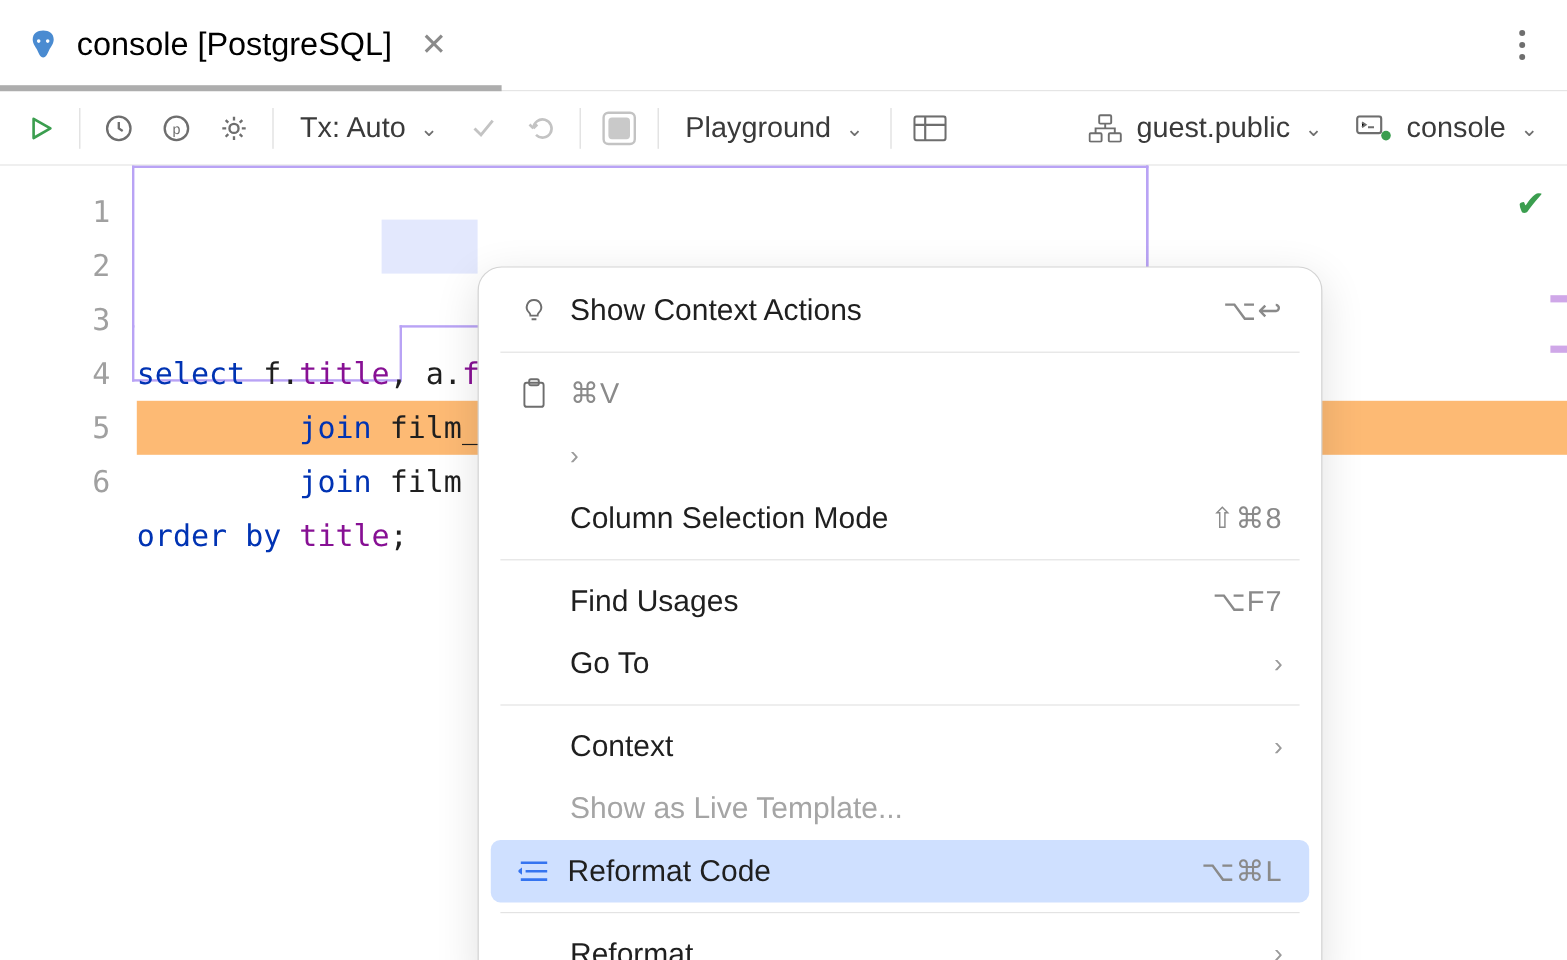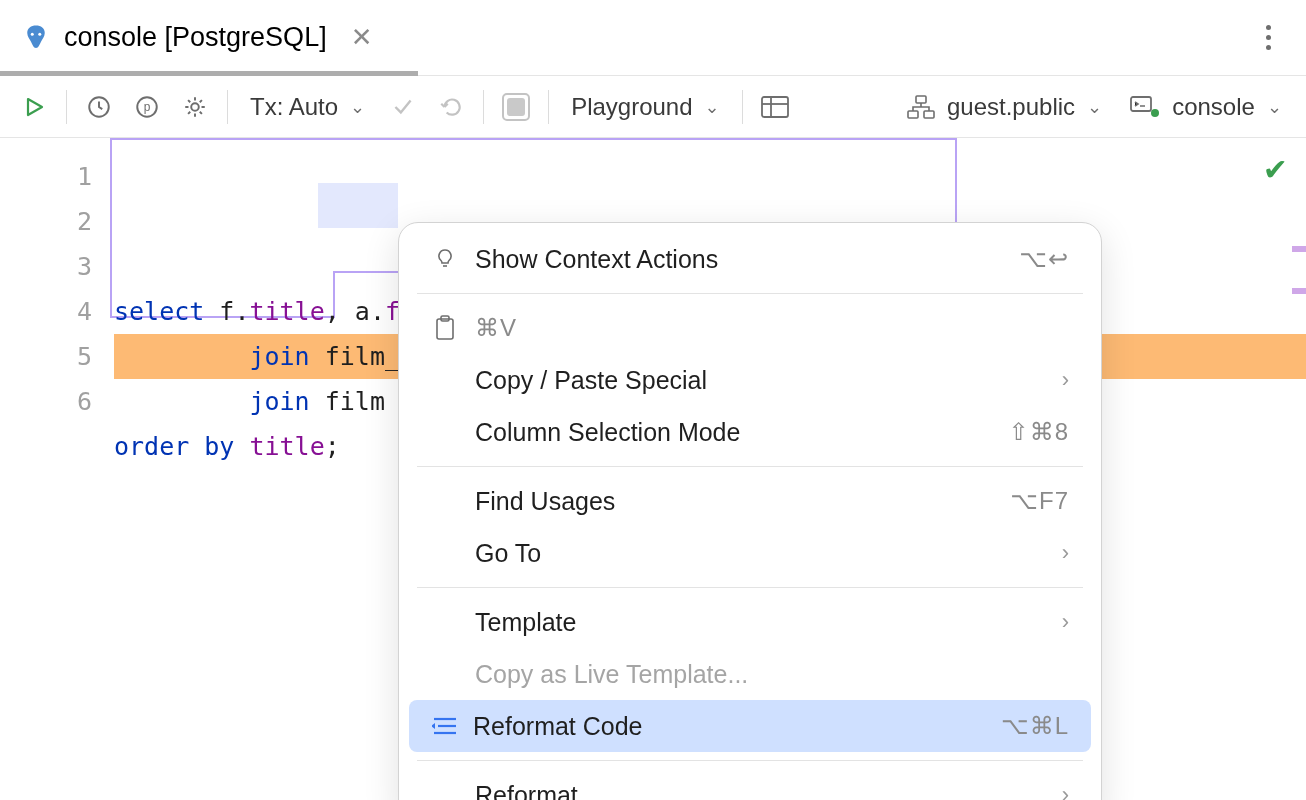--- a/index.html
+++ b/index.html
@@ -294,21 +294,20 @@
       <span class="ctx-icon">
         <svg width="22" height="26" viewBox="0 0 22 26">
           <rect x="3" y="4" width="16" height="20" rx="2" fill="none" stroke="#6e6e6e" stroke-width="1.6"></rect>
           <rect x="7" y="1" width="8" height="5" rx="1.5" fill="none" stroke="#6e6e6e" stroke-width="1.6"></rect>
         </svg>
       </span>
       <span class="ctx-short">⌘V</span>
     </div>
     <div class="ctx-item">
       <span class="ctx-icon"></span>
-      <span class="ctx-label">Copy / Paste Special</span>
       <span class="ctx-sub">›</span>
     </div>
     <div class="ctx-item">
       <span class="ctx-icon"></span>
       <span class="ctx-label">Column Selection Mode</span>
       <span class="ctx-short">⇧⌘8</span>
     </div>
     <div class="ctx-sep"></div>
     <div class="ctx-item">
       <span class="ctx-icon"></span>
@@ -316,26 +315,26 @@
       <span class="ctx-short">⌥F7</span>
     </div>
     <div class="ctx-item">
       <span class="ctx-icon"></span>
       <span class="ctx-label">Go To</span>
       <span class="ctx-sub">›</span>
     </div>
     <div class="ctx-sep"></div>
     <div class="ctx-item">
       <span class="ctx-icon"></span>
-      <span class="ctx-label">Template</span>
+      <span class="ctx-label">Context</span>
       <span class="ctx-sub">›</span>
     </div>
     <div class="ctx-item disabled">
       <span class="ctx-icon"></span>
-      <span class="ctx-label">Copy as Live Template...</span>
+      <span class="ctx-label">Show as Live Template...</span>
     </div>
     <div class="ctx-item sel">
       <span class="ctx-icon">
         <svg width="26" height="22" viewBox="0 0 26 22">
           <line x1="2" y1="4" x2="24" y2="4" stroke="#3574f0" stroke-width="2.2"></line>
           <line x1="6" y1="11" x2="24" y2="11" stroke="#3574f0" stroke-width="2.2"></line>
           <line x1="2" y1="18" x2="24" y2="18" stroke="#3574f0" stroke-width="2.2"></line>
           <path d="M-1 11l4-3v6z" fill="#3574f0"></path>
         </svg>
       </span>

